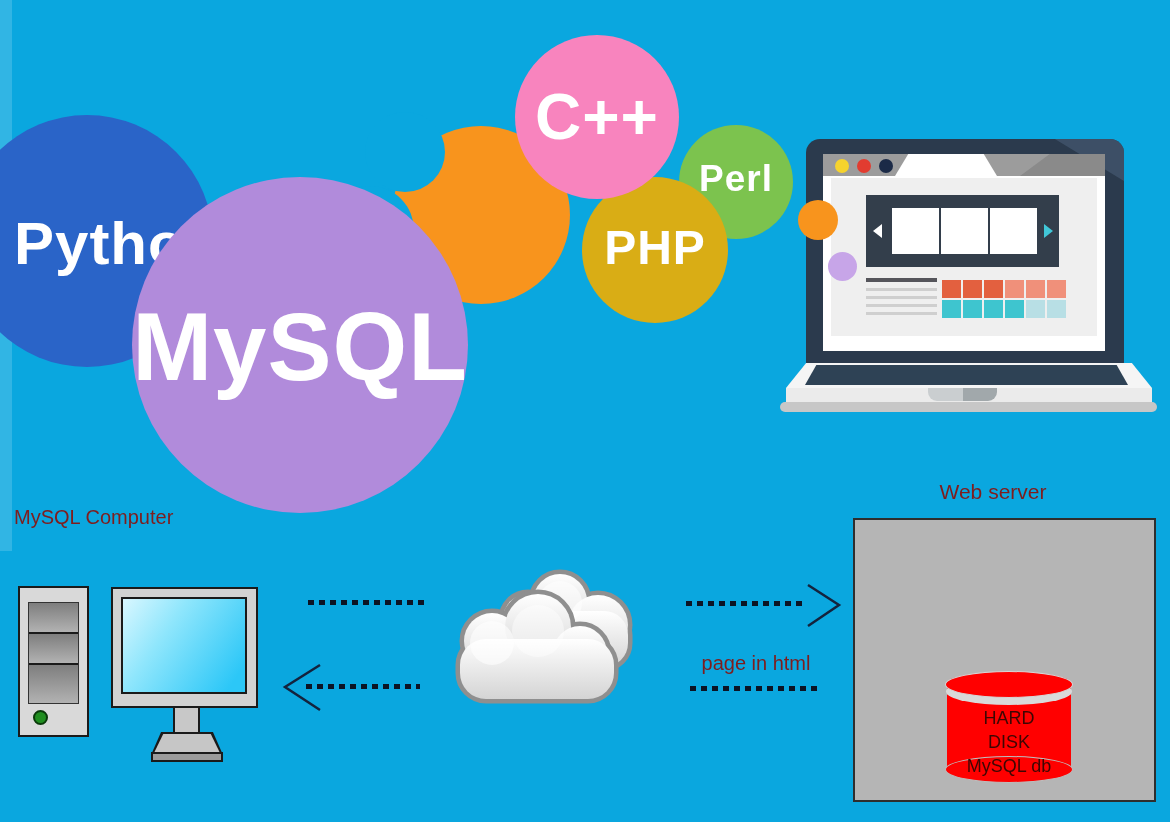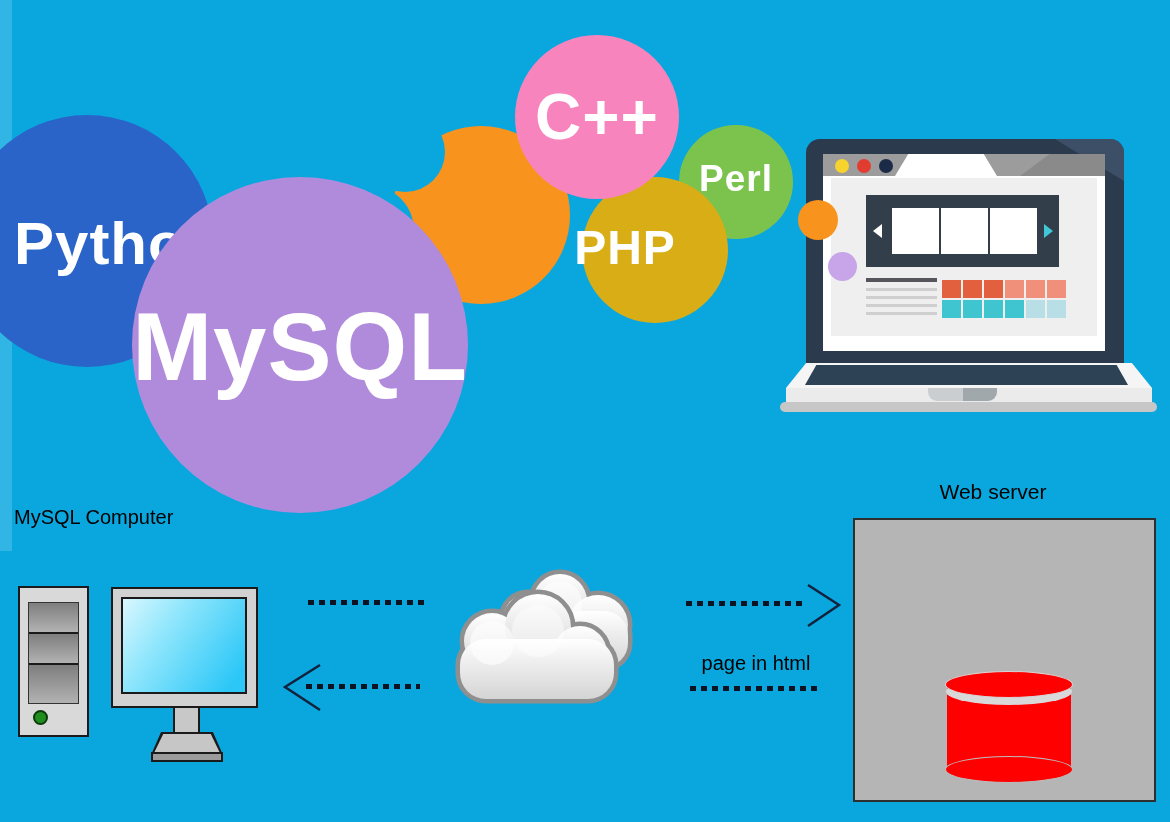--- a/index.html
+++ b/index.html
@@ -16,21 +16,21 @@
   .bubble-label { color:#fff; font-weight:bold; text-align:center; letter-spacing:1px; }
   .b-python { left:-39px; top:115px; width:252px; height:252px; }
   .l-python { left:14px; top:213px; width:200px; font-size:60px; line-height:62px; }
   .b-js     { left:392px; top:126px; width:178px; height:178px; }
   .l-js     { left:405px; top:203px; width:155px; font-size:29px; line-height:32px; letter-spacing:0; }
   .bite1    { left:365px; top:112px; width:80px; height:80px; border-radius:50%; }
   .bite2    { left:326px; top:186px; width:88px; height:88px; border-radius:50%; }
   .b-perl   { left:679px; top:125px; width:114px; height:114px; }
   .l-perl   { left:679px; top:159px; width:114px; font-size:37px; line-height:40px; }
   .b-php    { left:582px; top:177px; width:146px; height:146px; }
-  .l-php    { left:560px; top:223px; width:130px; font-size:48px; line-height:50px; }
+  .l-php    { left:590px; top:223px; width:130px; font-size:48px; line-height:50px; }
   .b-cpp    { left:515px; top:35px;  width:164px; height:164px; }
   .l-cpp    { left:515px; top:84px;  width:164px; font-size:64px; line-height:66px; }
   .b-java   { left:132px; top:177px; width:336px; height:336px; }
   .l-java   { left:132px; top:296px; width:336px; font-size:96px; line-height:102px; }
 
   
   .lt-frame { left:806px; top:139px; width:318px; height:226px; background:#2b3a4d; border-radius:14px 14px 3px 3px; }
   .lt-gloss { left:1028px; top:139px; width:96px; height:42px; background:#41546b; clip-path:polygon(28% 0,100% 0,100% 100%); border-radius:0 14px 0 0; opacity:.85; }
   .lt-bezel { left:823px; top:154px; width:282px; height:197px; background:#ffffff; }
   .lt-bar   { left:823px; top:154px; width:282px; height:22px; background:#9c9c9c; }
@@ -55,21 +55,21 @@
   .acc-orange { left:798px; top:200px; width:40px; height:40px; border-radius:50%; }
   .acc-purple { left:828px; top:252px; width:29px; height:29px; border-radius:50%; }
   .lt-basetop { left:786px; top:363px; width:366px; height:25px; background:#f5f5f5; clip-path:polygon(5.5% 0,94.5% 0,100% 100%,0 100%); }
   .lt-well    { left:805px; top:365px; width:323px; height:20px; background:#2e4255; clip-path:polygon(3.5% 0,96.5% 0,100% 100%,0 100%); }
   .lt-band    { left:786px; top:388px; width:366px; height:15px; background:#ebebeb; }
   .lt-lip     { left:780px; top:402px; width:377px; height:10px; background:#c7c7c7; border-radius:5px; }
   .lt-notch   { left:928px; top:388px; width:69px; height:13px; border-radius:0 0 9px 9px;
                 background:linear-gradient(90deg,#caced0 50%,#a1a8ab 50%); }
 
   
-  .flow-label { color:#000000; }
+  .flow-label { color:#7f1d1d; }
   .lbl-local    { left:14px;  top:506px; font-size:20px; }
   .lbl-internet { left:437px; top:522px; width:220px; text-align:center; font-size:31px; }
   .lbl-server   { left:853px; top:480px; width:280px; text-align:center; font-size:21px; }
   .lbl-page     { left:690px; top:652px; width:132px; text-align:center; font-size:20px; }
   .dash { height:5px; background:repeating-linear-gradient(90deg,#0c1424 0 6px,transparent 6px 11px); }
   .dash-tl { left:308px; top:600px; width:118px; }
   .dash-bl { left:306px; top:684px; width:114px; }
   .dash-tr { left:686px; top:601px; width:120px; }
   .dash-br { left:690px; top:686px; width:132px; }
   .chev { stroke:#14233d; stroke-width:2.5; fill:none; }
@@ -248,15 +248,20 @@
   <div class="abs dash dash-br"></div>
 
   <div class="abs flow-label lbl-server">Web server</div>
   <div class="abs server-box"></div>
 
   <div class="abs cyl">
     <div class="abs cyl-body" style="background-color: rgb(255, 0, 0);"></div>
     <div class="abs cyl-bot" style="background-color: rgb(255, 0, 0);"></div>
     <div class="abs cyl-band"></div>
     <div class="abs cyl-top" style="background-color: rgb(255, 0, 0);"></div>
+    <div class="abs cyl-text">
+      <span>HARD</span>
+      <span>DISK</span>
+      <span>MySQL db</span>
+    </div>
   </div>
 
 </div>
 
 </body></html>

